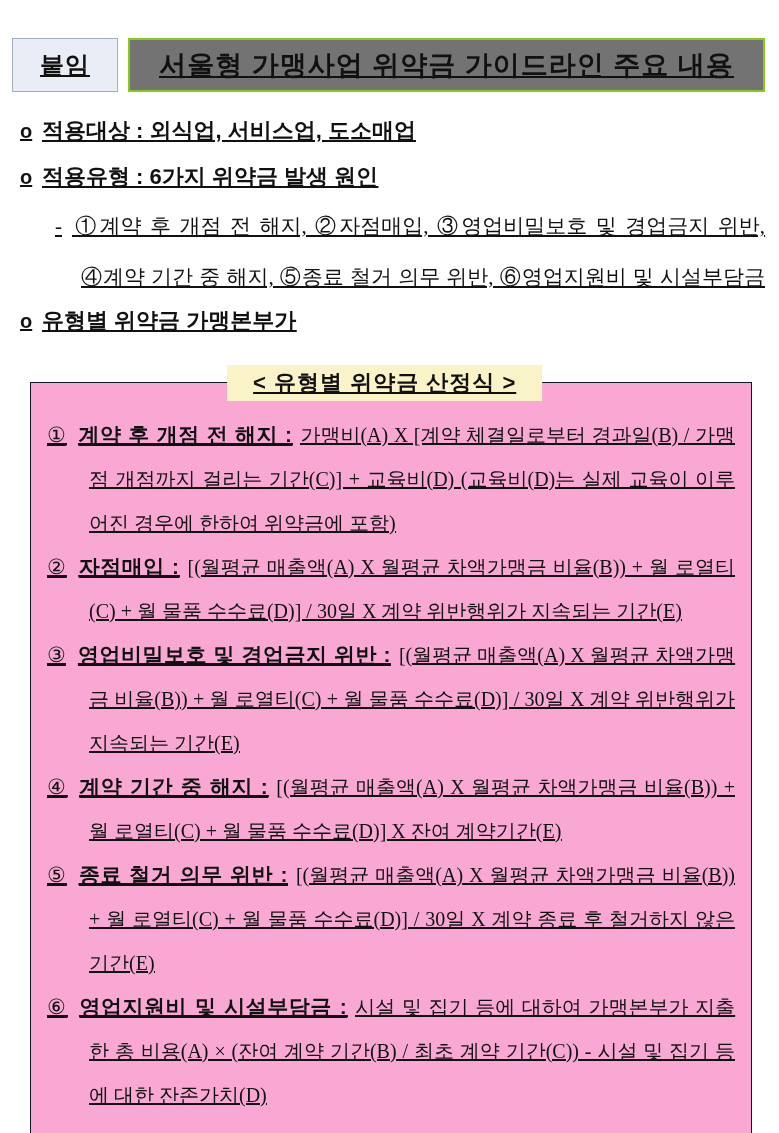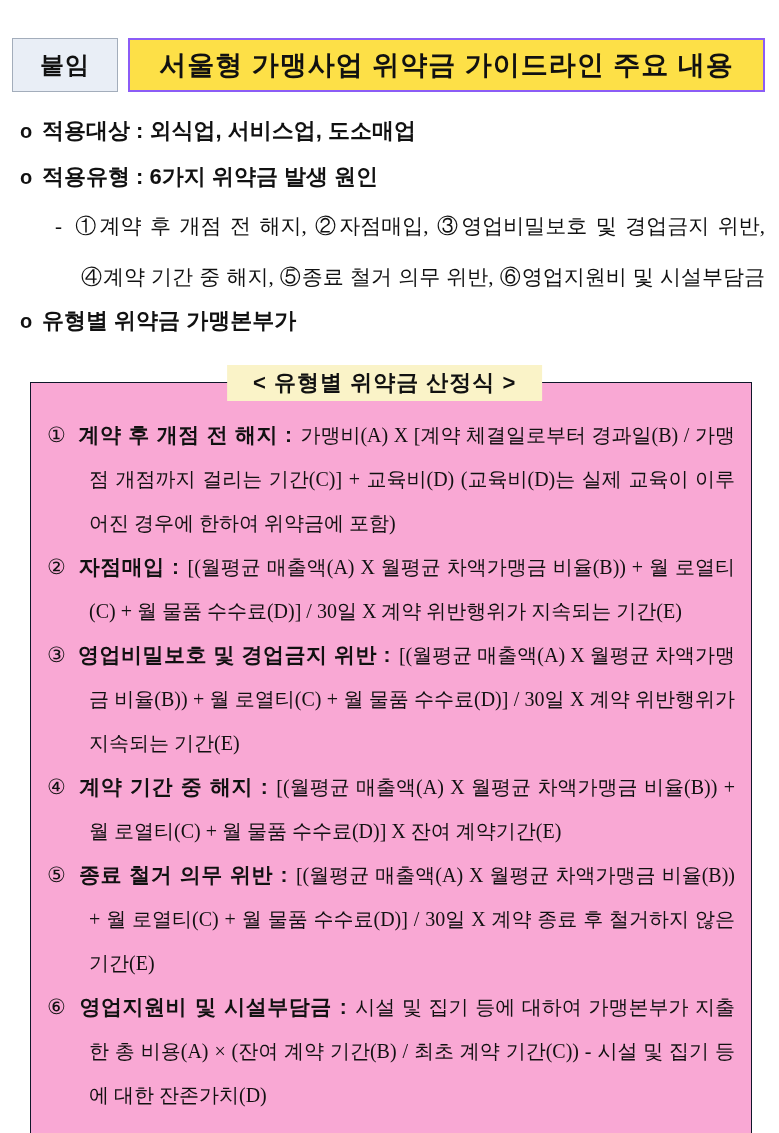--- a/index.html
+++ b/index.html
@@ -1,32 +1,32 @@
 <!DOCTYPE html>
 <html><head>
 <meta charset="utf-8">
 <style>
-  * { margin: 0; padding: 0; box-sizing: border-box; }
+  * { margin: 0; padding: 0; box-sizing: border-box; text-decoration: underline; }
   html, body { background: #ffffff; }
   body {
     width: 779px; height: 1133px; overflow: hidden;
     font-family: "Liberation Sans", sans-serif;
     color: #111111;
   }
   .page { width: 779px; height: 1133px; padding-top: 38px; }
 
   
   .hdr { display: flex; align-items: stretch; margin: 0 14px 0 12px; height: 54px; }
   .badge {
     width: 106px; background: #e9eef6; border: 1px solid #a3adbb;
     display: flex; align-items: center; justify-content: center;
     font-size: 24px; font-weight: bold; letter-spacing: 1px;
   }
   .title-box {
-    flex: 1; margin-left: 10px; background: #fde047; border: 2px solid #8b5cf6;
+    flex: 1; margin-left: 10px; background: #737373; border: 2px solid #84cc16;
     display: flex; align-items: center; justify-content: center;
     font-size: 27px; font-weight: bold; letter-spacing: 1px;
   }
 
   
   .bullet { margin-left: 20px; margin-right: 14px; font-weight: bold; font-size: 22px; line-height: 30px; }
   .b1 { margin-top: 24px; }
   .b2 { margin-top: 16px; }
   .b3 { margin-top: 12px; }
   .bullet .marker { display: inline-block; width: 22px; font-size: 20px; }

